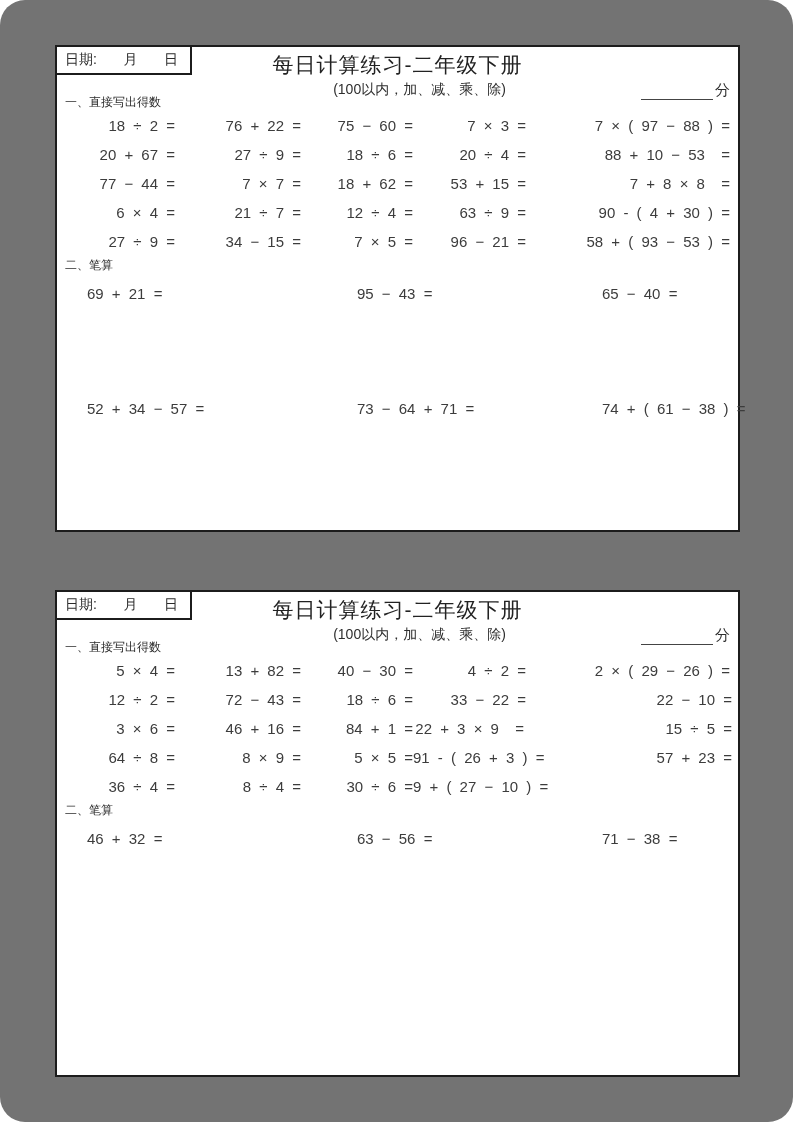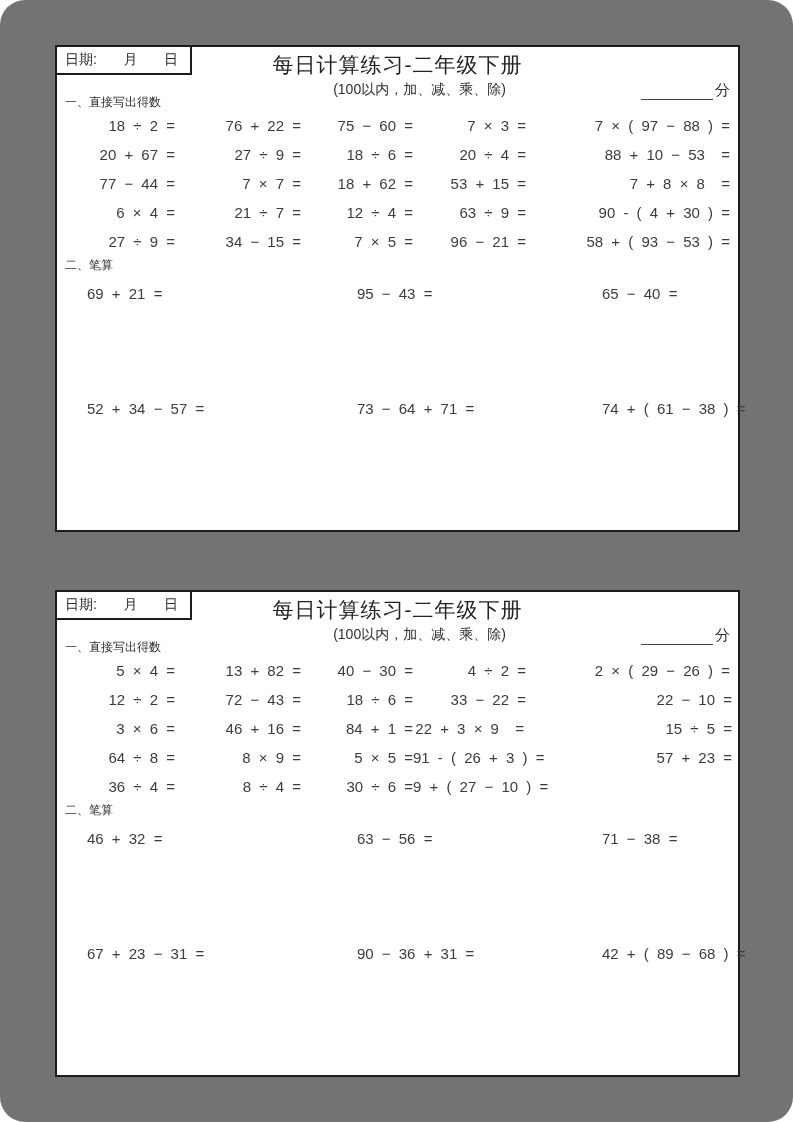--- a/index.html
+++ b/index.html
@@ -177,20 +177,15 @@
       <div class="oc">30 ÷ 6 =</div>
       <div class="oc c5">9 + ( 27 − 10 ) =</div>
     </div>
 
     <div class="section-label sec2">二、笔算</div>
     <div class="written-row wr1">
       <div class="wc k1">46 + 32 =</div>
       <div class="wc k2">63 − 56 =</div>
       <div class="wc k3">71 − 38 =</div>
     </div>
-    <div class="written-row wr2">
-      <div class="wc k1">67 + 23 − 31 =</div>
-      <div class="wc k2">90 − 36 + 31 =</div>
-      <div class="wc k3">42 + ( 89 − 68 ) =</div>
-    </div>
   </section>
 
 </div>
 
 </body></html>

